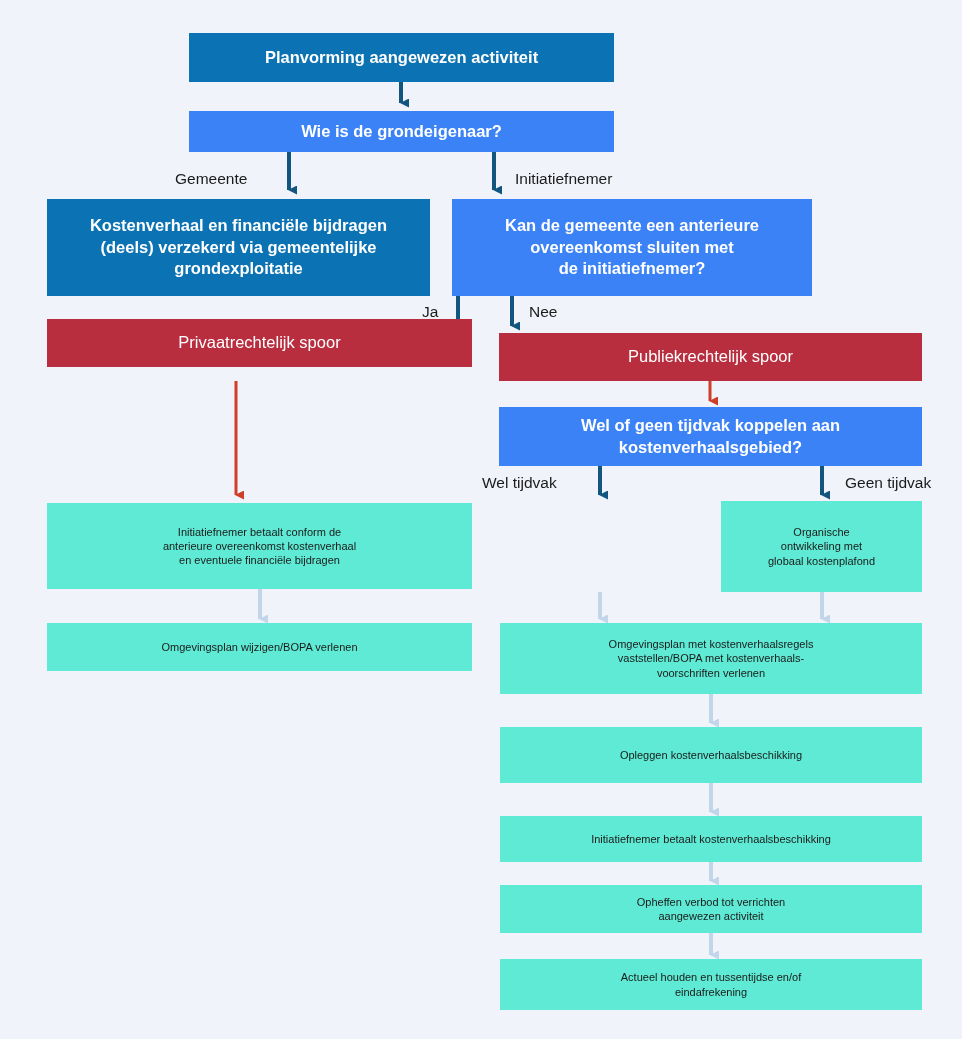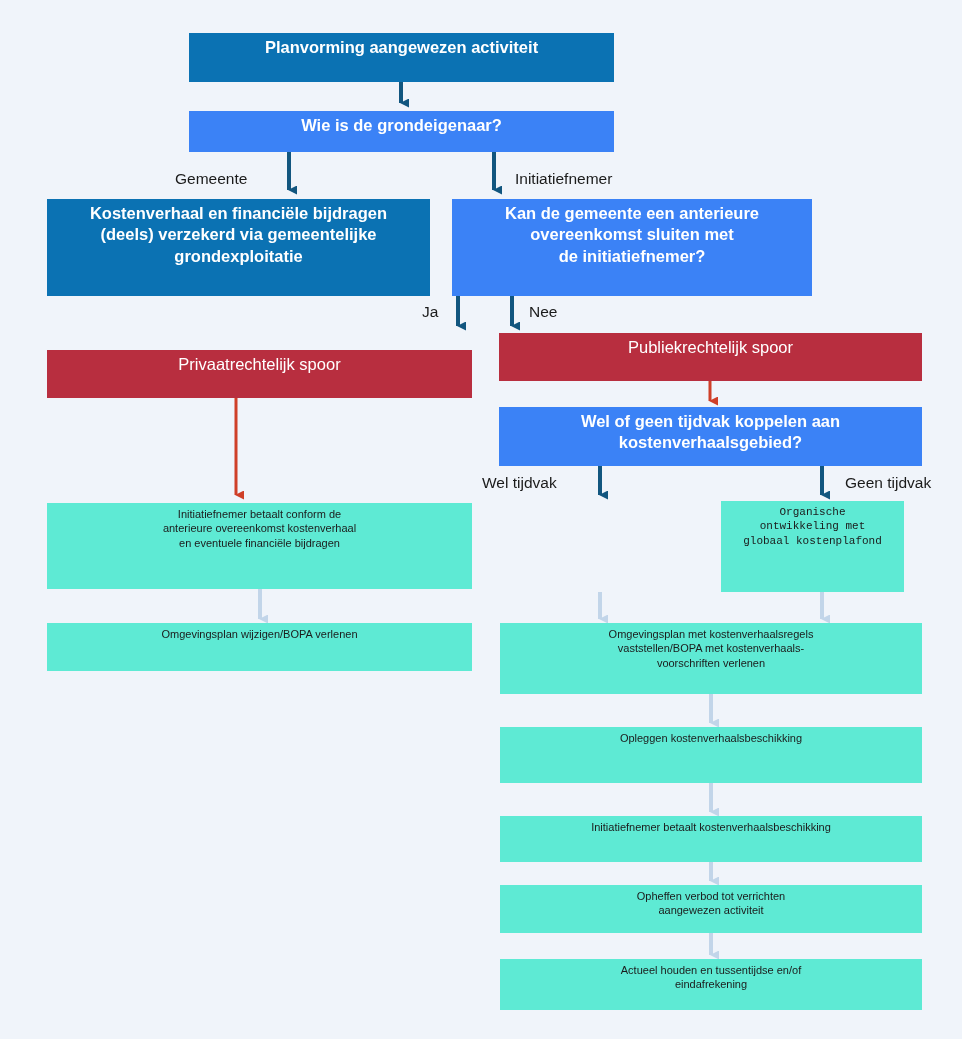--- a/index.html
+++ b/index.html
@@ -18,21 +18,21 @@
   #canvas {
     position: absolute;
     left: 0; top: 0;
     width: 962px;
     height: 1039px;
   }
   .box {
     position: absolute;
     box-sizing: border-box;
     display: flex;
-    align-items: flex-start;
+    align-items: center;
     justify-content: center;
     text-align: center;
     line-height: 1.30;
     padding: 4px 8px;
   }
   .box span { display: block; }
 
   
   .b-blue {
     background: #0b72b3;
@@ -141,35 +141,35 @@
 (deels) verzekerd via gemeentelijke
 grondexploitatie</span>
   </div>
 
   <div class="box b-darkblue" style="left:452px; top:199px; width:360px; height:97px;">
     <span style="white-space:pre-line;">Kan de gemeente een anterieure
 overeenkomst sluiten met
 de initiatiefnemer?</span>
   </div>
 
-  <div class="box b-red" style="left:47px; top:350px; width:425px; height:48px;">
+  <div class="box b-red" style="left:47px; top:319px; width:425px; height:48px;">
     <span>Privaatrechtelijk spoor</span>
   </div>
 
   <div class="box b-red" style="left:499px; top:333px; width:423px; height:48px;">
     <span>Publiekrechtelijk spoor</span>
   </div>
 
   <div class="box b-darkblue" style="left:499px; top:407px; width:423px; height:59px;">
     <span style="white-space:pre-line;">Wel of geen tijdvak koppelen aan
 kostenverhaalsgebied?</span>
   </div>
 
 
-  <div class="box b-light" style="left:721px; top:501px; width:183px; height:91px;font-family:Liberation Mono, monospace;">
+  <div class="box b-light" style="left:721px; top:501px; width:201px; height:91px;">
     <span style="white-space:pre-line;">Organische
 ontwikkeling met
 globaal kostenplafond</span>
   </div>
 
   <div class="box b-light" style="left:47px; top:503px; width:425px; height:86px;">
     <span style="white-space:pre-line;">Initiatiefnemer betaalt conform de
 anterieure overeenkomst kostenverhaal
 en eventuele financiële bijdragen</span>
   </div>

